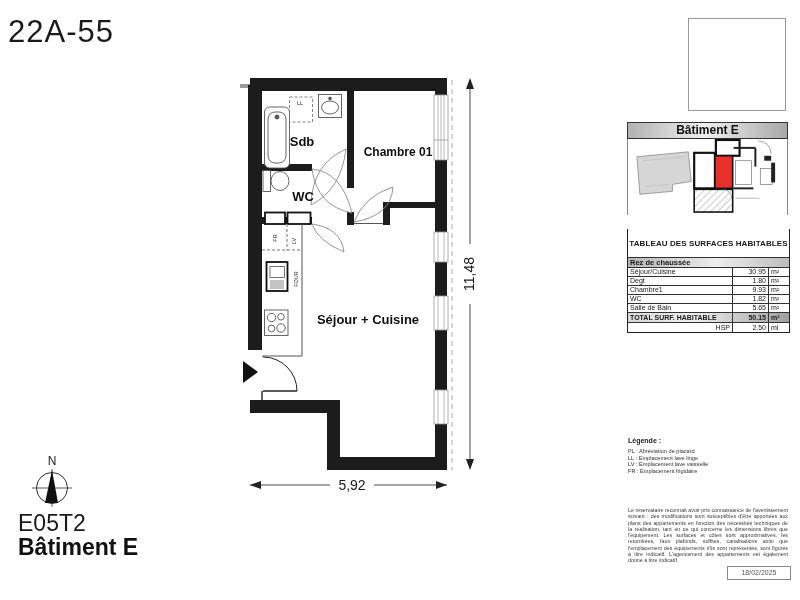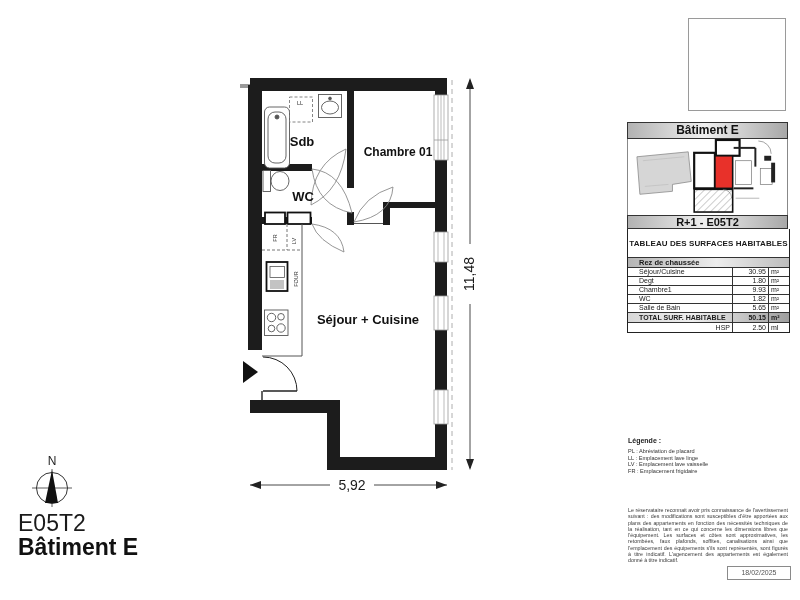--- a/index.html
+++ b/index.html
@@ -22,40 +22,41 @@
   
   #surface-table{left:627px;top:229px;width:161px;border:1px solid #222;border-top:none;font-size:7px;}
   .trow{display:flex;border-top:1px solid #333;line-height:8px;height:8px;align-items:center;}
   .trow.title{height:28px;line-height:11px;justify-content:center;font-weight:bold;font-size:8px;letter-spacing:0.1px;}
   .trow.section{height:9px;line-height:9px;font-weight:bold;font-size:7.5px;
         background:linear-gradient(90deg,#b5b5b5,#ededed 55%,#bdbdbd);}
   .trow.section .c-label{border-right:none;}
   .trow.total{height:9px;line-height:9px;font-weight:bold;
         background:linear-gradient(90deg,#d8d8d8,#efefef 40%,#9f9f9f);}
   .trow.hsp{height:9px;line-height:9px;}
-  .c-label{flex:0 0 104px;padding-left:11px;box-sizing:border-box;}
+  .c-label{flex:0 0 104px;padding-left:2px;box-sizing:border-box;}
   .c-label.right{text-align:right;padding-right:2px;}
   .c-val{flex:0 0 36px;text-align:right;border-left:1px solid #333;padding-right:2px;box-sizing:border-box;}
   .c-unit{flex:1;border-left:1px solid #333;padding-left:2px;box-sizing:border-box;}
   
   #legend{left:628px;top:437px;width:150px;}
   #legend-title{font-size:7px;font-weight:bold;margin-bottom:4px;color:#222;}
   .legend-item{font-size:5.6px;line-height:6.6px;color:#333;}
   
   #disclaimer{left:628px;top:507px;width:160px;font-size:5.3px;line-height:6.3px;
               text-align:justify;color:#3a3a3a;}
   #date-box{left:727px;top:566px;width:62px;height:12px;border:1px solid #8a8a8a;
             font-size:7px;line-height:12px;text-align:center;color:#555;}
   svg text{font-family:"Liberation Sans",sans-serif;}
 </style>
 </head>
 <body>
 
 <div id="sheet">
 
+  <div class="abs" id="drawing-number">22A-55</div>
 
   <svg class="abs" style="left:230px;top:55px" width="270" height="450" viewBox="230 55 270 450">
 
     <g fill="#1c1c1c" stroke="none">
       <rect x="240" y="84" width="12" height="4" fill="#9a9a9a"></rect>
       <rect x="250" y="78" width="197" height="13"></rect>
       <rect x="248" y="85" width="14" height="265"></rect>
       <rect x="250" y="400" width="90" height="13"></rect>
       <rect x="327" y="405" width="13" height="58"></rect>
       <rect x="327" y="457" width="120" height="13"></rect>
@@ -223,21 +224,20 @@
         </g>
         <rect x="108" y="22" width="16" height="24" fill="none" stroke="#777" stroke-width="0.7"></rect>
         <path d="M131,2 A13,13 0 0 1 144,15" fill="none" stroke="#8a8a8a" stroke-width="0.8"></path>
         <rect x="137" y="17" width="7" height="5" fill="#222"></rect>
         <rect x="133" y="30" width="12" height="16" fill="none" stroke="#777" stroke-width="0.7"></rect>
         <rect x="144" y="24" width="4" height="20" fill="#222"></rect>
         <line x1="108" y1="60" x2="132" y2="60" stroke="#999" stroke-width="0.7"></line>
       </svg>
     </div>
 
-    <div class="bar" id="level-unit">R+1 - E05T2</div>
   </div>
 
   <div class="abs" id="surface-table">
     <div class="trow title" style="border-top:none">TABLEAU DES SURFACES HABITABLES</div>
     <div class="trow section">
       <div class="c-label">Rez de chaussée</div>
     </div>
 
     <div class="trow">
       <div class="c-label">Séjour/Cuisine</div>

